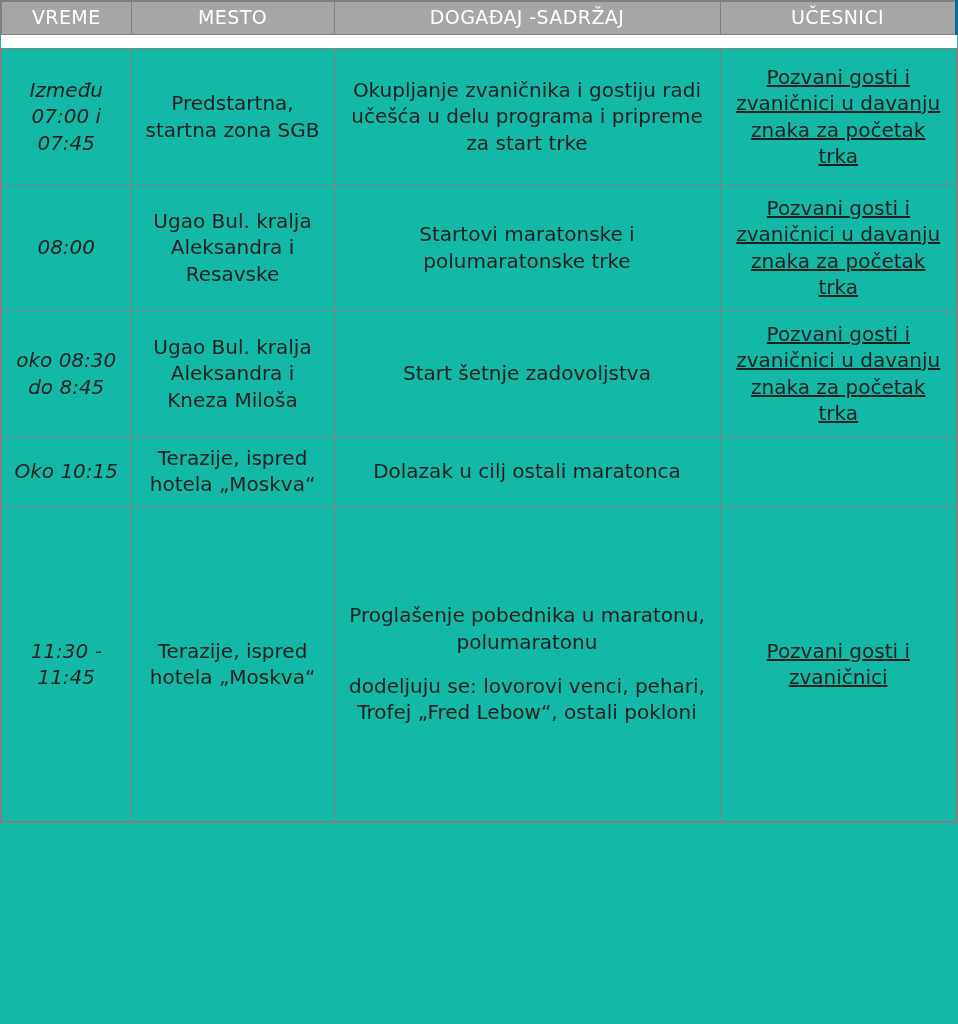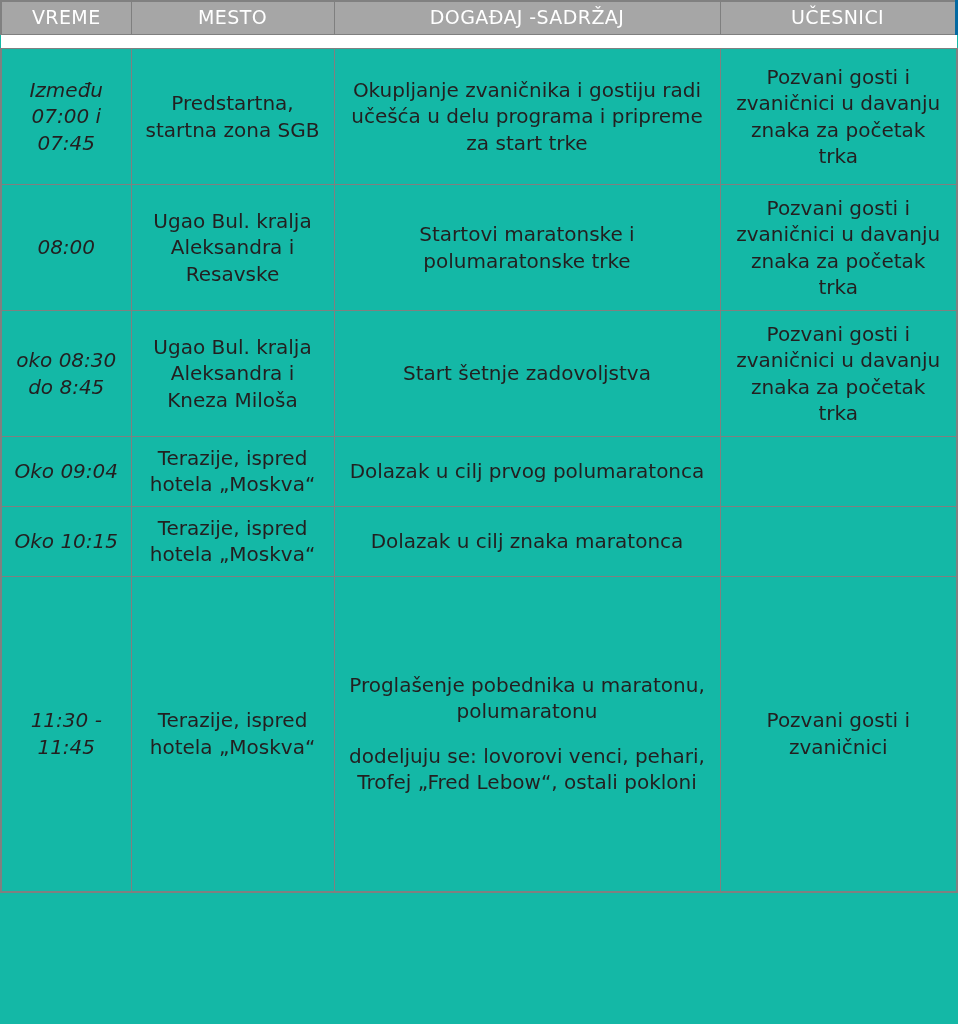--- a/index.html
+++ b/index.html
@@ -57,21 +57,21 @@
     font-size: 20px;
     line-height: 1.32;
     padding: 8px 10px;
     color: #231f20;
     font-family: "DejaVu Sans", sans-serif;
   }
   tbody td.cell-time {
     font-size: 20px;
   }
   tbody tr td:first-child { border-left: 2px solid #808080; font-style: italic; }
-  tbody tr td:last-child  { border-right: 2px solid #808080; }
+  tbody tr td:last-child  { border-right: 2px solid #808080; text-decoration: underline; }
   tbody tr:last-child td  { border-bottom: 2px solid #808080; }
 
   .gap-row td {
     border: 0;
     border-left: 0;
     border-right: 0;
     height: 14px;
     padding: 0;
     background: #ffffff;
   }
@@ -124,32 +124,26 @@
         <td>Pozvani gosti i zvaničnici u davanju znaka za početak trka</td>
       </tr>
 
       <tr style="height:126px;">
         <td class="cell-time">oko 08:30 do 8:45</td>
         <td>Ugao Bul. kralja Aleksandra i Kneza Miloša</td>
         <td>Start šetnje zadovoljstva</td>
         <td>Pozvani gosti i zvaničnici u davanju znaka za početak trka</td>
       </tr>
 
-      <tr style="height:63px;">
-        <td class="cell-time">Oko 09:04</td>
-        <td>Terazije, ispred hotela „Moskva“</td>
-        <td>Dolazak u cilj prvog polumaratonca</td>
-        <td class="empty"></td>
-      </tr>
 
 
       <tr style="height:63px;border-radius:17px;">
         <td class="cell-time">Oko 10:15</td>
         <td>Terazije, ispred hotela „Moskva“</td>
-        <td>Dolazak u cilj znaka maratonca</td>
+        <td>Dolazak u cilj ostali maratonca</td>
         <td class="empty"></td>
       </tr>
 
 
       <tr style="height:316px;">
         <td class="cell-time">11:30 - 11:45</td>
         <td>Terazije, ispred hotela „Moskva“</td>
         <td>
           <p class="para">Proglašenje pobednika u maratonu, polumaratonu</p>
           <p class="para">dodeljuju se: lovorovi venci, pehari, Trofej „Fred Lebow“, ostali pokloni</p>

